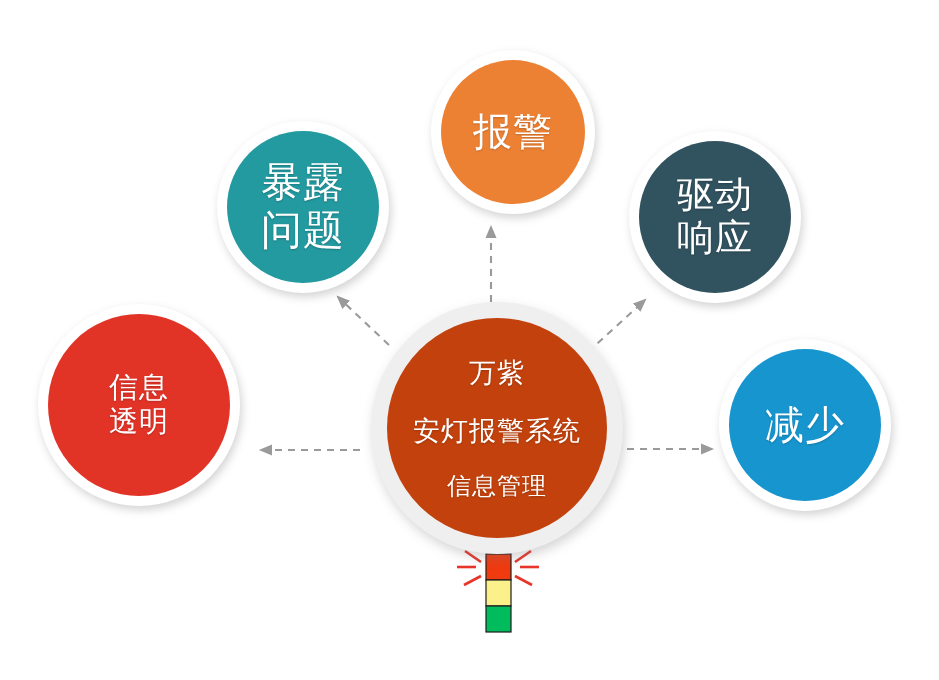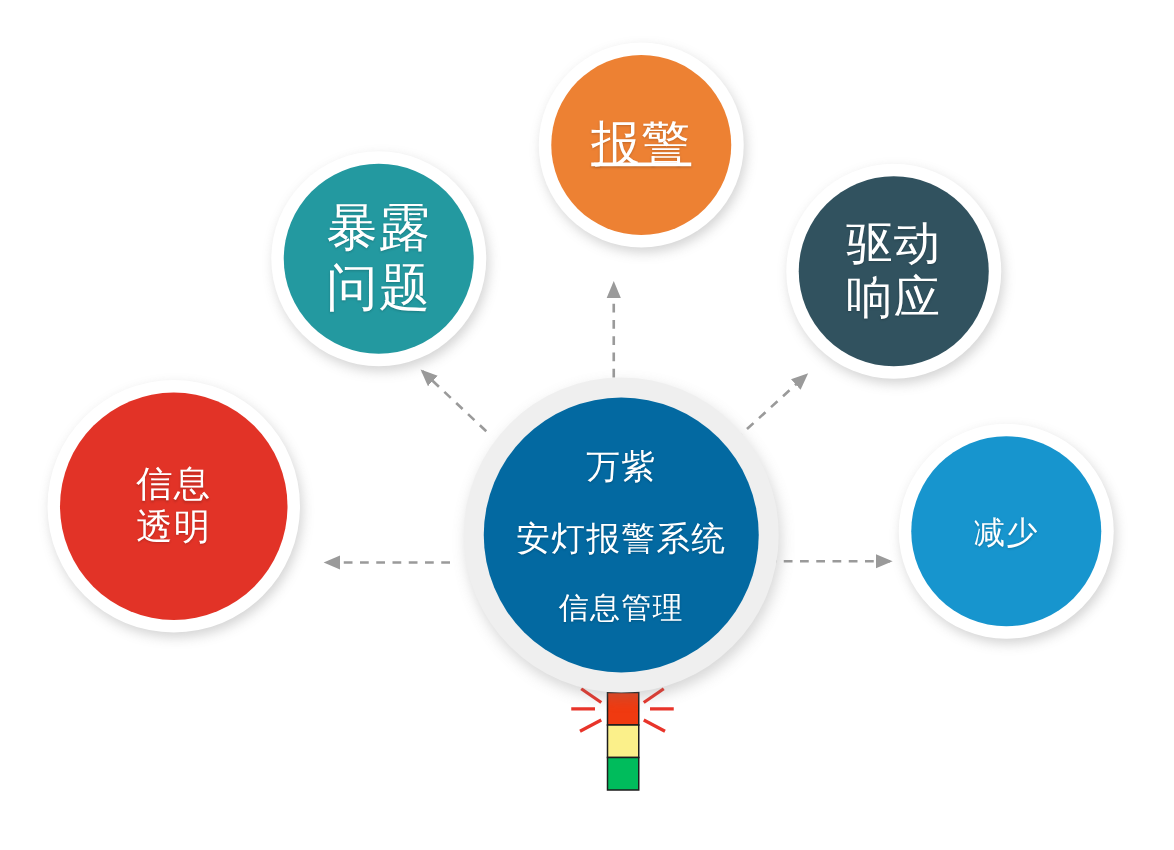--- a/index.html
+++ b/index.html
@@ -54,21 +54,21 @@
     letter-spacing: 1px;
     text-shadow: 0 1px 2px rgba(0,0,0,0.20);
   }
   .node .labels span {
     display: block;
     white-space: nowrap;
   }
 
   
   #node-alarm-monitor {
-    left: 431px; top: 34px; width: 164px; height: 164px; text-decoration: underline;
+    left: 431px; top: 50px; width: 164px; height: 164px;
   }
   #node-alarm-monitor .disc { background: #ED8133; }
   #node-alarm-monitor .labels { font-size: 39px; }
 
   #node-expose-problem {
     left: 217px; top: 121px; width: 172px; height: 172px;
   }
   #node-expose-problem .disc { background: #2399A0; }
   #node-expose-problem .labels { font-size: 41px; }
 
@@ -81,21 +81,21 @@
   #node-info-transparent {
     left: 38px; top: 304px; width: 202px; height: 202px;
   }
   #node-info-transparent .disc { background: #E23327; }
   #node-info-transparent .labels { font-size: 29px; }
 
   #node-reduce-waste {
     left: 719px; top: 339px; width: 172px; height: 172px;
   }
   #node-reduce-waste .disc { background: #1795CE; }
-  #node-reduce-waste .labels { font-size: 25px; }
+  #node-reduce-waste .labels { font-size: 39px; }
 
   
   #node-center {
     position: absolute;
     left: 371px; top: 302px;
     width: 252px; height: 252px;
     border-radius: 50%;
     background: #EFEFEF;
     box-shadow: 2px 5px 11px rgba(120,120,120,0.30);
     z-index: 3;
@@ -172,21 +172,21 @@
       <line x1="96" y1="22" x2="77" y2="22"></line>
       <line x1="89" y1="40" x2="72" y2="31"></line>
     </g>
 
     <rect x="43" y="9" width="25" height="26" fill="#F03A10" stroke="#1d1d1d" stroke-width="1.2"></rect>
     <rect x="43" y="35" width="25" height="26" fill="#FBF08A" stroke="#1d1d1d" stroke-width="1.2"></rect>
     <rect x="43" y="61" width="25" height="26" fill="#00BC5C" stroke="#1d1d1d" stroke-width="1.2"></rect>
   </svg>
 
   <div id="node-center" style="background: rgb(239, 239, 239);">
-    <div class="core" style="background: #0369a1;">
+    <div class="core" style="background: #c2410c;">
       <div class="l1">万紫</div>
       <div class="l2">安灯报警系统</div>
       <div class="l3">信息管理</div>
     </div>
   </div>
 
   <div class="node" id="node-alarm-monitor">
     <div class="disc" style="background: rgb(237, 129, 51);"></div>
     <div class="labels">
       <span>报警</span>

